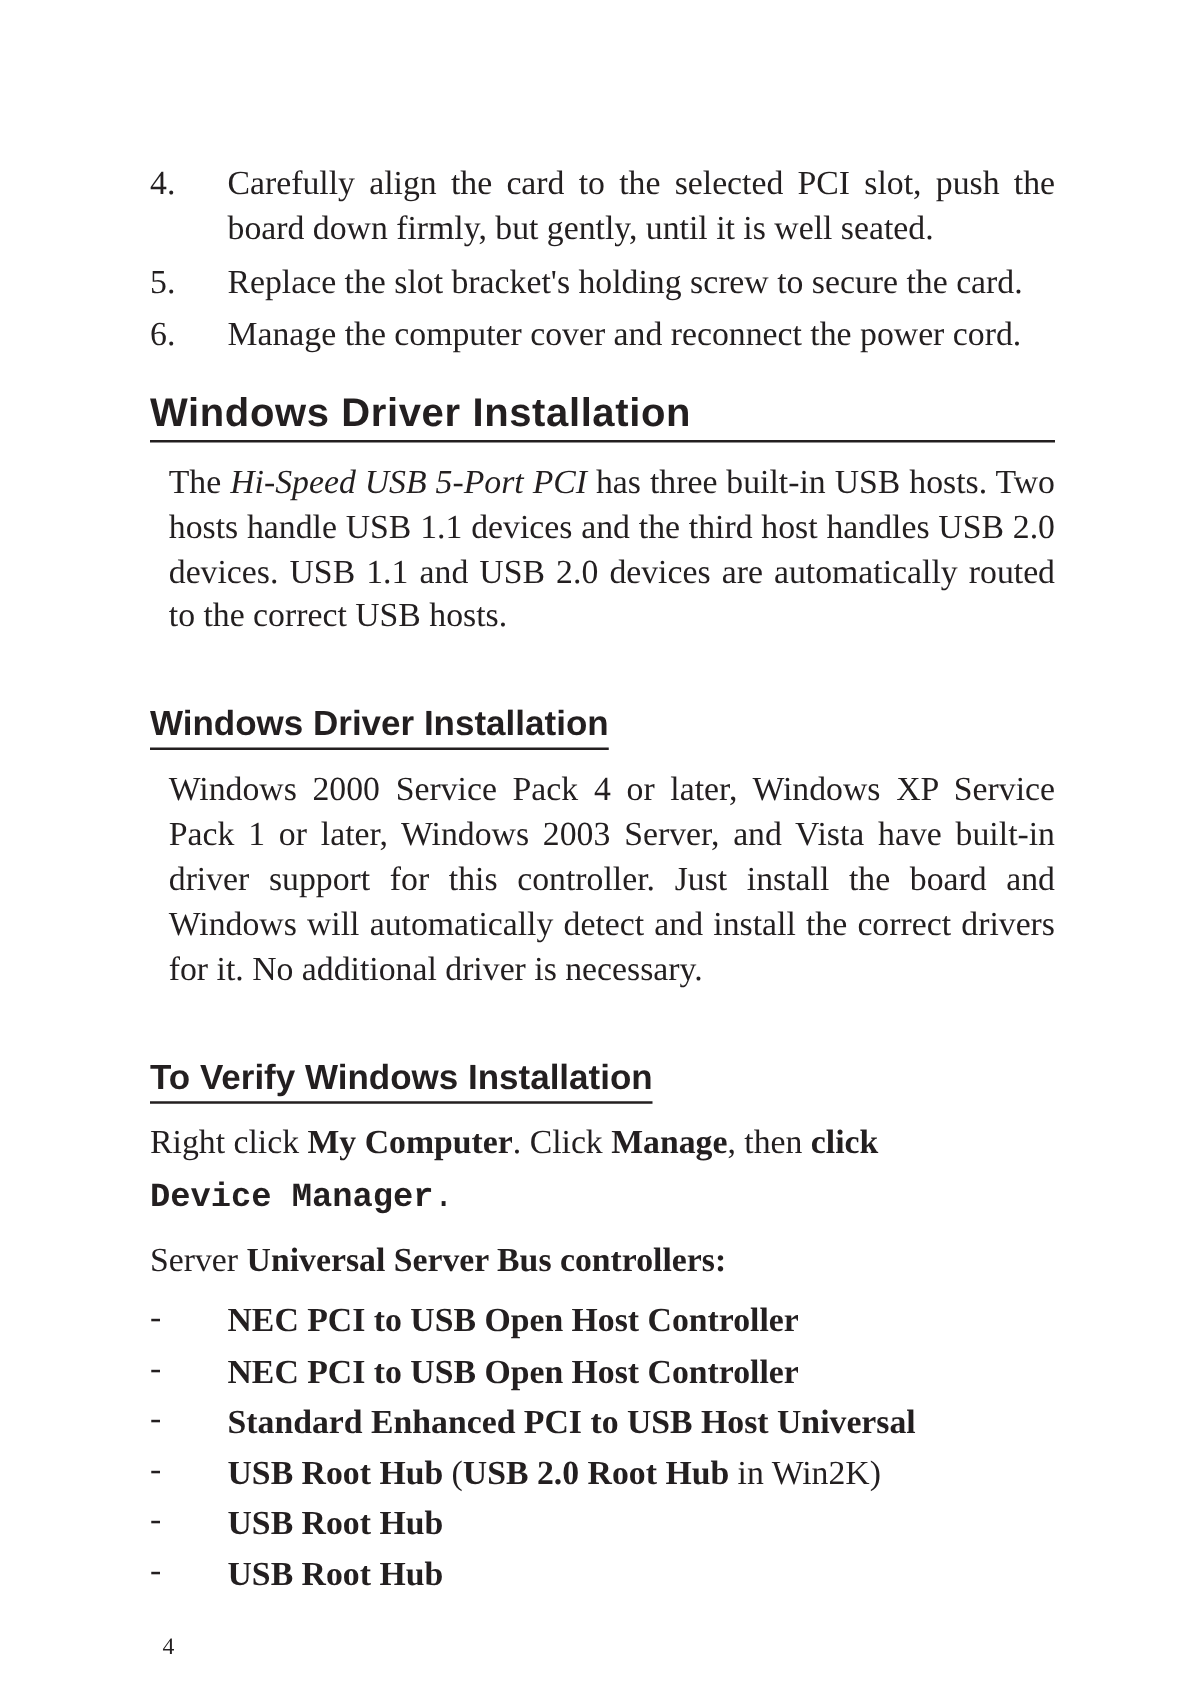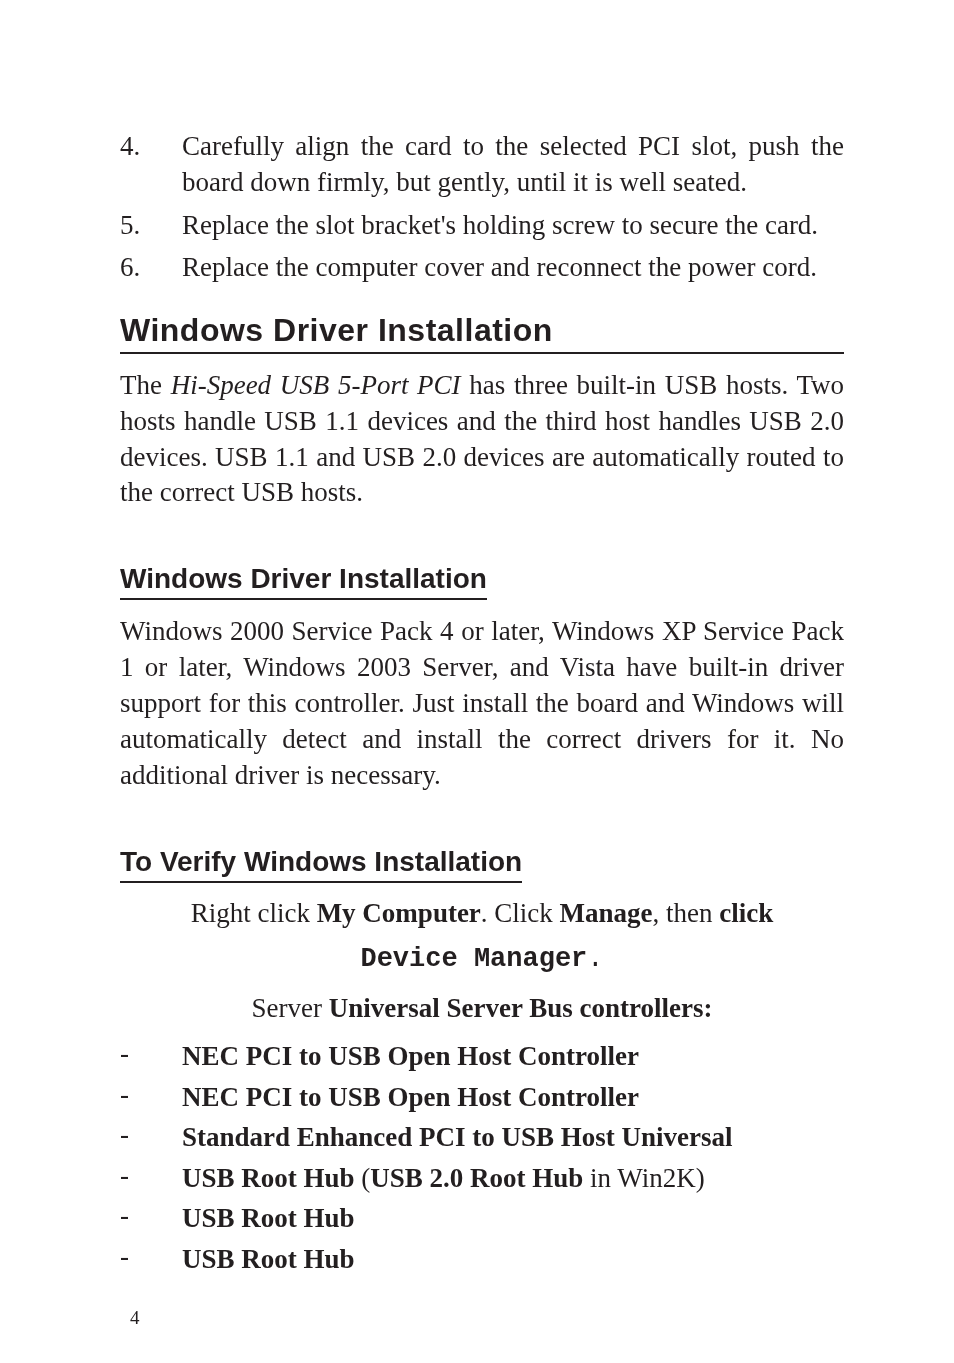--- a/index.html
+++ b/index.html
@@ -21,21 +21,21 @@
     font-weight: bold;
     font-size: 32px;
     margin: 26px 0 0 0;
     padding-bottom: 3px;
     border-bottom: 2px solid #231f20;
     letter-spacing: 0.5px;
   }
   p.body {
     font-size: 27px;
     line-height: 1.33;
-    margin: 14px 0 0 0;
+    margin: 14px 0 0 15px;
     text-align: justify;
   }
   h2.sub-heading {
     font-family: Arial, Helvetica, sans-serif;
     font-weight: bold;
     font-size: 28px;
     margin: 26px 0 0 0;
     padding-bottom: 3px;
     border-bottom: 2px solid #231f20;
     display: inline-block;
@@ -45,36 +45,36 @@
   .ul-marker { width: 34px; font-size: 27px; font-style: italic; }
   .ul-text { flex: 1; font-size: 27px; line-height: 1.35; margin-left: 28px; }
   .bold { font-weight: bold; }
   .italic { font-style: italic; }
   .page-num {
     position: absolute;
     left: 130px;
     bottom: 34px;
     font-size: 19px;
   }
-  .p-line { margin: 10px 0 0 0; font-size: 27px; line-height: 1.5; text-align: center; }
+  .p-line { margin: 10px 0 0 0; font-size: 27px; line-height: 1.5; }
 </style>
 </head>
 <body>
 
 <div class="ol-num">
   <div class="ol-marker">4.</div>
   <div class="ol-text">Carefully align the card to the selected PCI slot, push the board down firmly, but gently, until it is well seated.</div>
 </div>
 <div class="ol-num">
   <div class="ol-marker">5.</div>
   <div class="ol-text">Replace the slot bracket's holding screw to secure the card.</div>
 </div>
 <div class="ol-num">
   <div class="ol-marker">6.</div>
-  <div class="ol-text">Replace the computer cover and reconnect the power cord.</div>
+  <div class="ol-text">Manage the computer cover and reconnect the power cord.</div>
 </div>
 
 <h1 class="main-heading">Windows  Driver  Installation</h1>
 
 <p class="body">
   <span>The </span><span class="italic">Hi-Speed USB 5-Port PCI</span><span> has three built-in USB hosts. Two hosts handle USB 1.1 devices and the third host handles USB 2.0 devices.  USB 1.1 and USB 2.0 devices are automatically routed to the correct USB hosts.</span>
 </p>
 
 <div class="sub-heading-wrap">
   <h2 class="sub-heading">Windows Driver Installation</h2>

